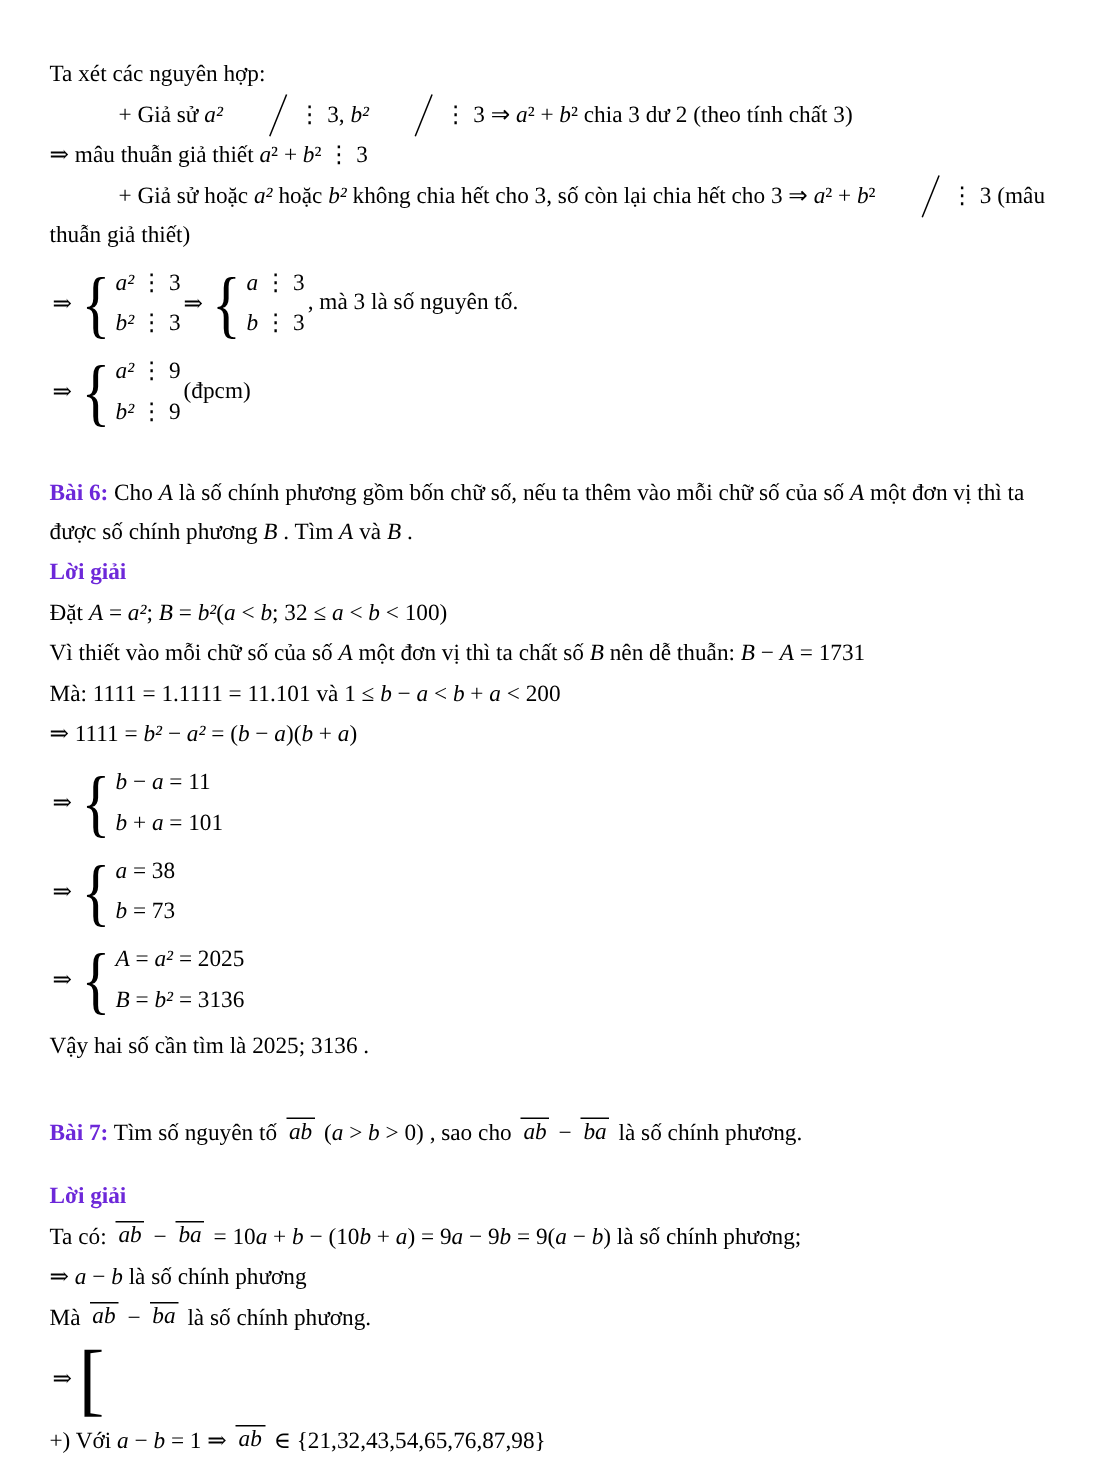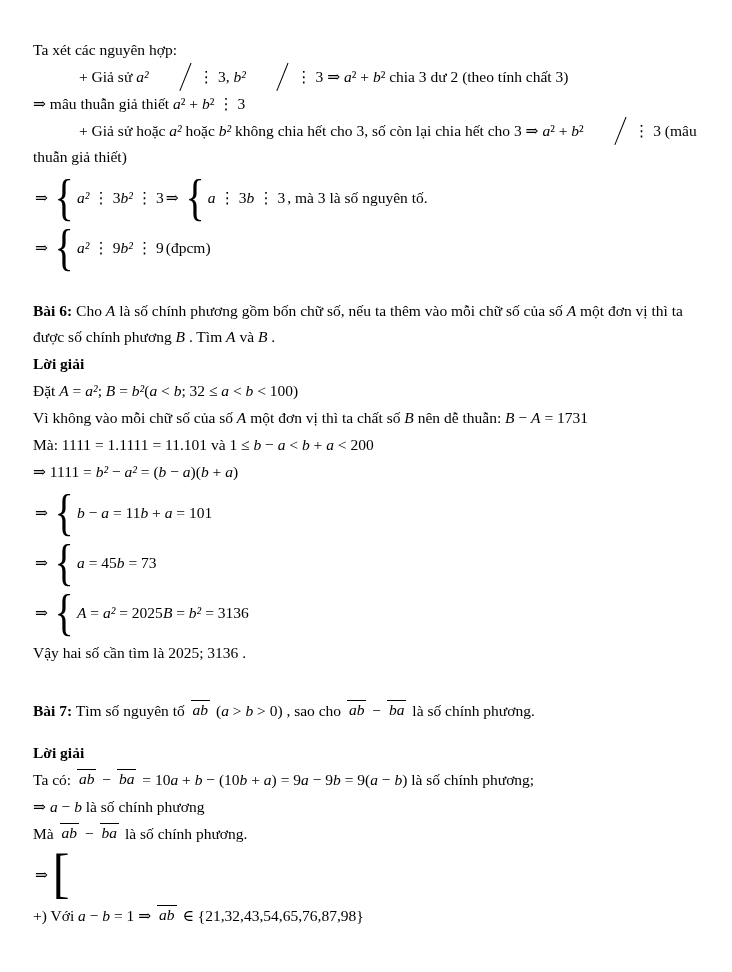--- a/index.html
+++ b/index.html
@@ -3,43 +3,43 @@
 <meta charset="utf-8">
 <style>
   html,body{margin:0;padding:0;background:#ffffff;}
   body{
     width:732px;height:972px;overflow:hidden;
     font-family:"Liberation Serif","DejaVu Serif",serif;
     font-size:15.5px;color:#000;
   }
   #document{padding:36px 26px 0 33px;}
   .line{line-height:26px;margin:1px 0;}
-  .indent{text-indent:46px;}
+  .indent{text-indent:46px;font-family:Liberation Serif, serif;}
   .st-t{font-style:normal;}
   .st-m{font-style:italic;}
-  .st-bb{color:#000000;font-weight:bold;}
+  .st-bb{color:#6d28d9;font-weight:bold;}
   .st-ov{
     font-style:italic;display:inline-block;
     border-top:1.4px solid #000;padding:0 2px;line-height:1.1;
     margin:0 2px;transform:translateY(-1px);
   }
   .st-nd{position:relative;display:inline-block;margin:0 4px;font-style:normal;}
   .st-nd::after{
     content:"";position:absolute;left:52%;top:-8%;width:1.3px;height:114%;
     background:#000;transform:rotate(22deg);
   }
   .sys{display:flex;align-items:center;margin:5px 0;}
   .sys .seg{display:inline-block;margin:0 2px;}
   .brace{
     font-family:"Liberation Serif",serif;font-weight:400;
     font-size:50px;line-height:0.9;transform:scaleX(0.8);
     display:inline-block;margin:0 1px 0 2px;
   }
   .brace.sq{font-size:54px;transform:scaleX(0.95);line-height:0.85;}
-  .rows{display:flex;flex-direction:row;justify-content:center;}
+  .rows{display:flex;flex-direction:column;justify-content:center;}
   .rows .row{line-height:27px;}
   .gap{width:100%;}
 </style>
 </head>
 <body>
 
 <div id="document">
   <div>
       <div class="line"><span class="st-t">Ta xét các nguyên hợp:</span></div>
       <div class="line indent"><span class="st-t">+  Giả sử  </span><span class="st-m">a²</span><span class="st-nd">⋮</span><span class="st-t">3,   </span><span class="st-m">b²</span><span class="st-nd">⋮</span><span class="st-t">3  ⇒ </span><span class="st-m">a</span><span class="st-t">² + </span><span class="st-m">b</span><span class="st-t">² chia  3  dư  2  (theo tính chất 3)</span></div>
@@ -66,36 +66,36 @@
         <span class="rows">
           <span class="row"><span class="st-m">a²</span><span class="st-t"> ⋮ 9</span></span>
           <span class="row"><span class="st-m">b²</span><span class="st-t"> ⋮ 9</span></span>
         </span>
         <span class="seg"><span class="st-t"> (đpcm)</span></span>
       </div>
       <div class="gap" style="height: 22px;"></div>
       <div class="line"><span class="st-bb">Bài 6:</span><span class="st-t">  Cho  </span><span class="st-m">A</span><span class="st-t">  là số chính phương gồm bốn chữ số, nếu ta thêm vào mỗi chữ số của số  </span><span class="st-m">A</span><span class="st-t">  một đơn vị thì ta được số chính phương  </span><span class="st-m">B</span><span class="st-t"> . Tìm  </span><span class="st-m">A</span><span class="st-t">  và  </span><span class="st-m">B</span><span class="st-t"> .</span></div>
       <div class="line"><span class="st-bb">Lời giải</span></div>
       <div class="line"><span class="st-t">Đặt  </span><span class="st-m">A</span><span class="st-t"> = </span><span class="st-m">a²</span><span class="st-t">; </span><span class="st-m">B</span><span class="st-t"> = </span><span class="st-m">b²</span><span class="st-t">(</span><span class="st-m">a</span><span class="st-t"> &lt; </span><span class="st-m">b</span><span class="st-t">; 32 ≤ </span><span class="st-m">a</span><span class="st-t"> &lt; </span><span class="st-m">b</span><span class="st-t"> &lt; 100)</span></div>
-      <div class="line"><span class="st-t">Vì không vào mỗi chữ số của số  </span><span class="st-m">A</span><span class="st-t">  một đơn vị thì ta chất số  </span><span class="st-m">B</span><span class="st-t">  nên dễ thuẫn:  </span><span class="st-m">B</span><span class="st-t"> − </span><span class="st-m">A</span><span class="st-t"> = 1731</span></div>
+      <div class="line"><span class="st-t">Vì thiết vào mỗi chữ số của số  </span><span class="st-m">A</span><span class="st-t">  một đơn vị thì ta chất số  </span><span class="st-m">B</span><span class="st-t">  nên dễ thuẫn:  </span><span class="st-m">B</span><span class="st-t"> − </span><span class="st-m">A</span><span class="st-t"> = 1731</span></div>
       <div class="line"><span class="st-t">Mà:  1111 = 1.1111 = 11.101  và   1 ≤ </span><span class="st-m">b</span><span class="st-t"> − </span><span class="st-m">a</span><span class="st-t"> &lt; </span><span class="st-m">b</span><span class="st-t"> + </span><span class="st-m">a</span><span class="st-t"> &lt; 200</span></div>
       <div class="line"><span class="st-t">⇒ 1111 = </span><span class="st-m">b²</span><span class="st-t"> − </span><span class="st-m">a²</span><span class="st-t"> = (</span><span class="st-m">b</span><span class="st-t"> − </span><span class="st-m">a</span><span class="st-t">)(</span><span class="st-m">b</span><span class="st-t"> + </span><span class="st-m">a</span><span class="st-t">)</span></div>
       <div class="sys">
         <span class="seg"><span class="st-t">⇒</span></span>
         <span class="brace">{</span>
         <span class="rows">
           <span class="row"><span class="st-m">b</span><span class="st-t"> − </span><span class="st-m">a</span><span class="st-t"> = 11</span></span>
           <span class="row"><span class="st-m">b</span><span class="st-t"> + </span><span class="st-m">a</span><span class="st-t"> = 101</span></span>
         </span>
       </div>
       <div class="sys">
         <span class="seg"><span class="st-t">⇒</span></span>
         <span class="brace">{</span>
         <span class="rows">
-          <span class="row"><span class="st-m">a</span><span class="st-t"> = 45</span></span>
+          <span class="row"><span class="st-m">a</span><span class="st-t"> = 38</span></span>
           <span class="row"><span class="st-m">b</span><span class="st-t"> = 73</span></span>
         </span>
       </div>
       <div class="sys">
         <span class="seg"><span class="st-t">⇒</span></span>
         <span class="brace">{</span>
         <span class="rows">
           <span class="row"><span class="st-m">A</span><span class="st-t"> = </span><span class="st-m">a²</span><span class="st-t"> = 2025</span></span>
           <span class="row"><span class="st-m">B</span><span class="st-t"> = </span><span class="st-m">b²</span><span class="st-t"> = 3136</span></span>
         </span>

